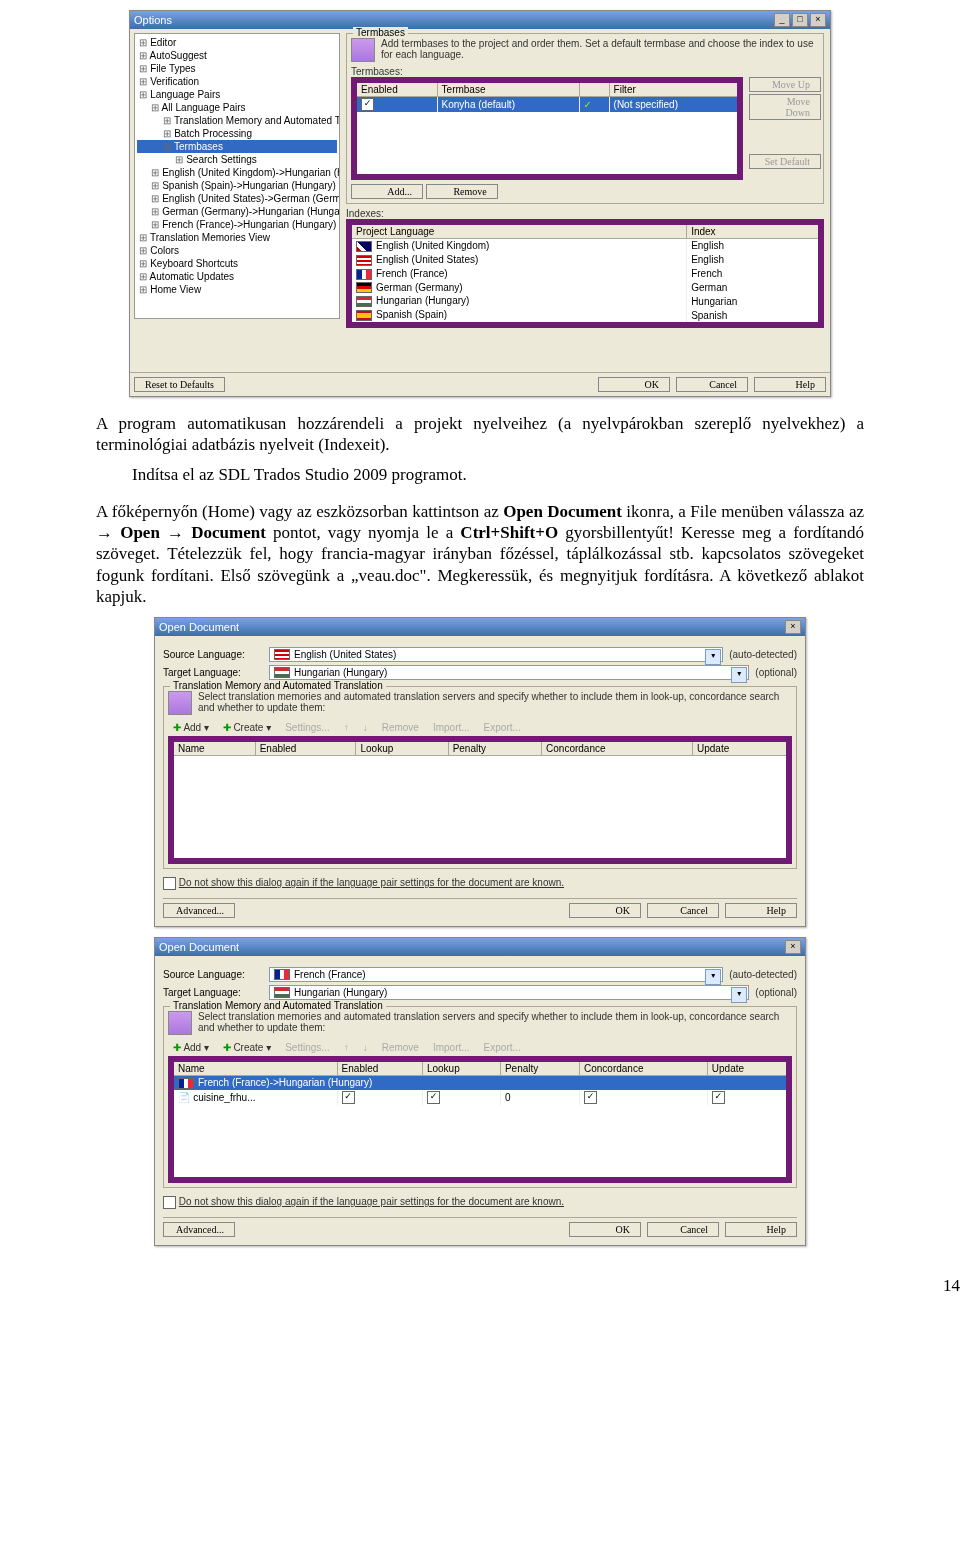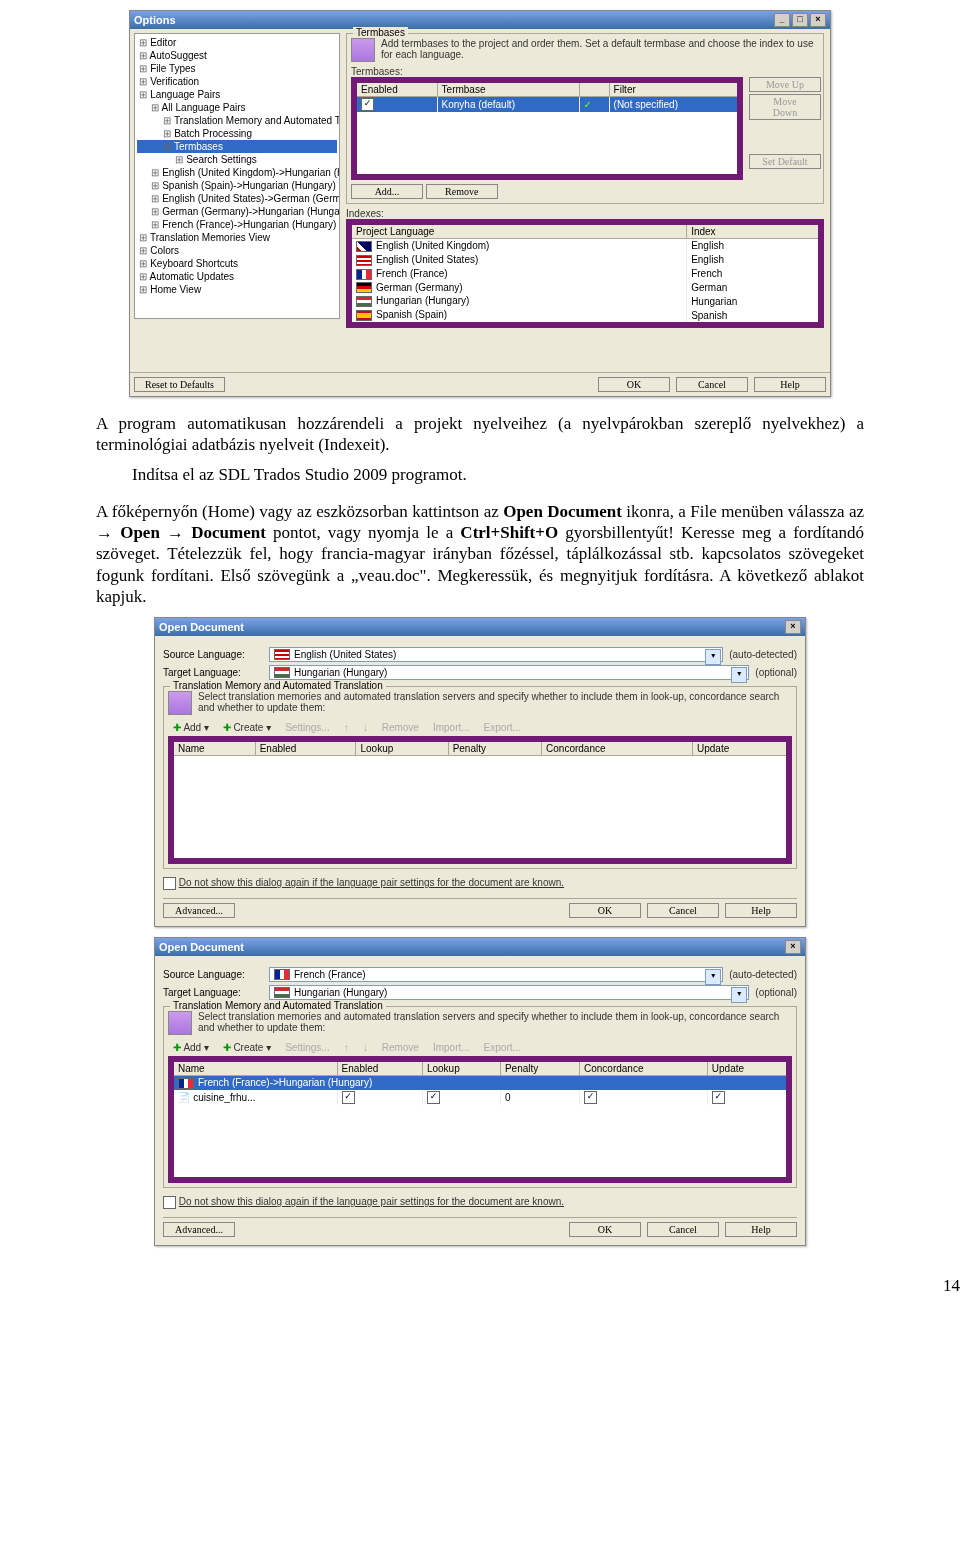--- a/index.html
+++ b/index.html
@@ -1,39 +1,39 @@
 <!DOCTYPE html>
 <html><head>
 <meta charset="utf-8">
 <style>
 body{margin:0;background:#fff;font-family:"Times New Roman",serif;font-size:16px;color:#000}
 .page{width:960px;margin:0 auto;padding:0 0 40px 0}
 .screenshot{margin:10px auto;display:block}
 .dlg{background:#ece9d8;border:1px solid #888;font-family:Tahoma,Arial,sans-serif;font-size:10px;color:#000;box-shadow:1px 1px 2px rgba(0,0,0,.3)}
-.titlebar{background:linear-gradient(#7ba2e7,#3a6ea5);color:#fff;padding:2px 4px;display:flex;align-items:center;justify-content:space-between;font-size:11px;font-weight:bold}
+.titlebar{background:linear-gradient(#7ba2e7,#3a6ea5);color:#fff;padding:2px 4px;display:flex;align-items:center;justify-content:space-between;font-size:11px;font-weight:normal}
 .winbtns{display:flex;gap:2px}
 .winbtn{width:14px;height:12px;background:#d4d0c8;border:1px solid #888;font-size:9px;line-height:10px;text-align:center;color:#000}
 .pane{display:flex}
 .tree{width:200px;border:1px solid #999;background:#fff;margin:4px;padding:2px;overflow:hidden;height:280px}
 .tree-item{white-space:nowrap;font-size:10px;line-height:13px;padding-left:2px}
 .tree-item.l1{padding-left:14px}
 .tree-item.l2{padding-left:26px}
 .tree-item.l3{padding-left:38px}
 .tree-item.sel{background:#316ac5;color:#fff}
 .plus{color:#666}
 .rpanel{flex:1;padding:4px 6px 4px 2px}
 .group{border:1px solid #aca899;padding:4px;margin-bottom:4px;position:relative}
 .group-title{position:absolute;top:-7px;left:6px;background:#ece9d8;padding:0 3px;font-size:10px}
 .hintrow{display:flex;align-items:flex-start;gap:6px;font-size:10px;color:#333;margin-bottom:4px}
 .bookico{width:22px;height:22px;background:linear-gradient(#c9e,#a7d);border:1px solid #888;flex-shrink:0}
 .tbl{border:6px solid #701a75;background:#fff;width:100%;border-collapse:collapse;font-size:10px}
 .tbl th{background:#ece9d8;border:1px solid #aca899;padding:1px 4px;text-align:left;font-weight:normal}
 .tbl td{border-right:1px solid #eee;padding:1px 4px}
 .selrow td{background:#316ac5;color:#fff}
-.btn{background:#ece9d8;border:1px solid #888;padding:1px 10px;font-size:10px;font-family:Tahoma;display:inline-block;min-width:50px;text-align:center}
+.btn{background:#ece9d8;border:1px solid #888;padding:1px 10px;font-size:10px;font-family:Tahoma;display:inline-block;min-width:50px;text-align:right}
 .btn.dis{color:#999}
 .flag{display:inline-block;width:14px;height:9px;border:1px solid #666;margin-right:4px;vertical-align:middle}
 .flag.uk{background:linear-gradient(45deg,#c00 20%,#fff 20%,#fff 40%,#006 40%)}
 .flag.us{background:repeating-linear-gradient(#c00 0 2px,#fff 2px 4px)}
 .flag.fr{background:linear-gradient(90deg,#002395 33%,#fff 33% 66%,#ed2939 66%)}
 .flag.de{background:linear-gradient(#000 33%,#d00 33% 66%,#fc0 66%)}
 .flag.hu{background:linear-gradient(#cd2a3e 33%,#fff 33% 66%,#436f4d 66%)}
 .flag.es{background:linear-gradient(#c60b1e 25%,#ffc400 25% 75%,#c60b1e 75%)}
 .chk{display:inline-block;width:11px;height:11px;border:1px solid #666;background:#fff;text-align:center;line-height:9px;font-size:9px;vertical-align:middle}
 .chk.on::after{content:"✓";color:#000}

